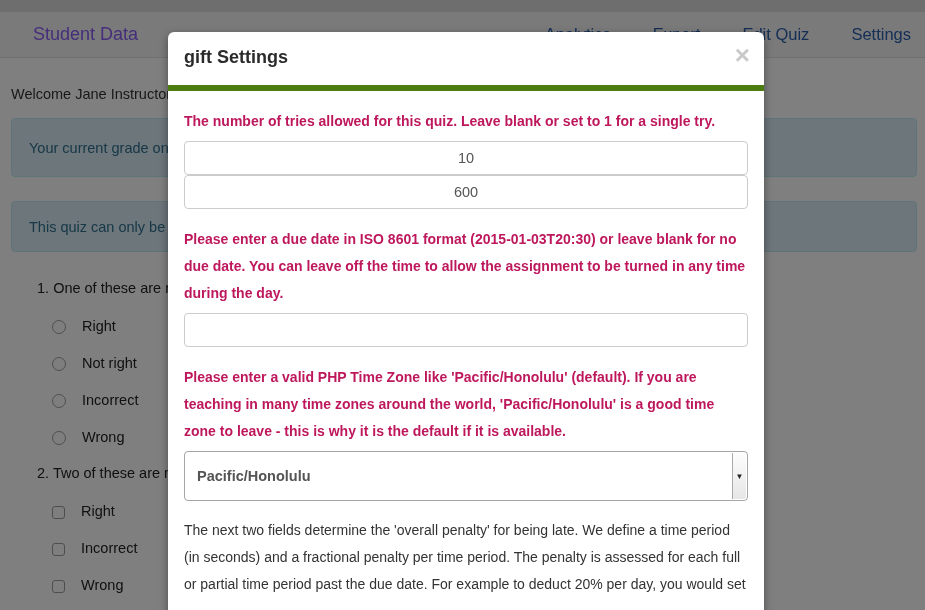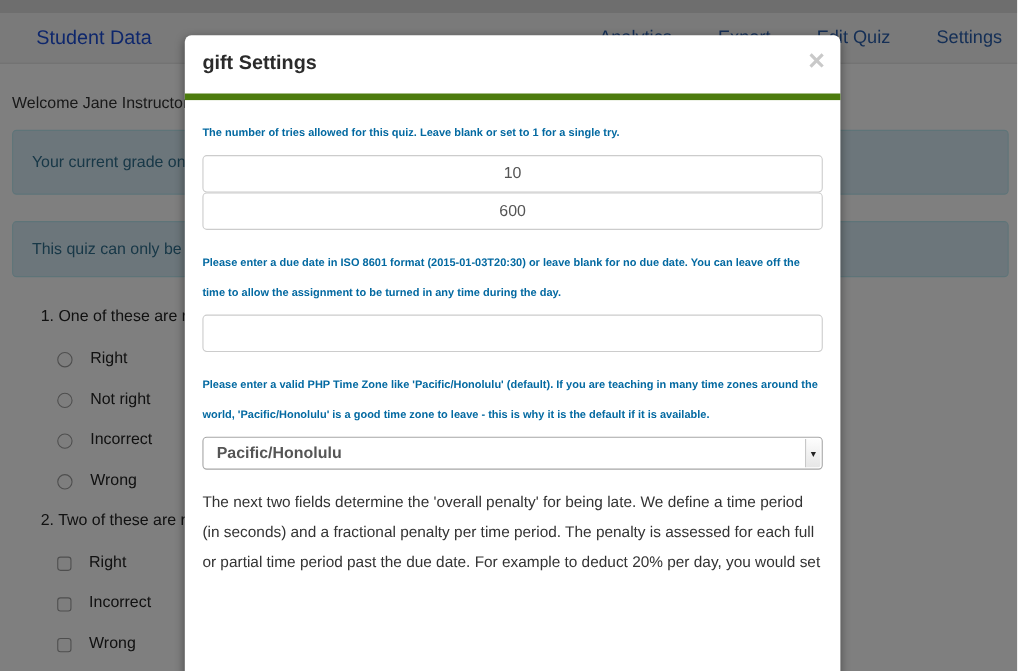--- a/index.html
+++ b/index.html
@@ -3,21 +3,21 @@
 <meta charset="utf-8">
 <style>
   * { margin:0; padding:0; box-sizing:border-box; }
   body { font-family:"Liberation Sans", sans-serif; }
   .stage { position:relative; width:925px; height:610px; overflow:hidden; background:#fff; }
 
   
   .top-strip { position:absolute; top:0; left:0; right:0; height:12px; background:#dcdcdc; }
   .navbar { position:absolute; top:12px; left:0; right:0; height:46px; background:#f4f4f4;
             border-bottom:1px solid #e2e2e2; display:flex; align-items:center; }
-  .brand { margin-left:33px; font-size:18px; color:#1d4ed8; cursor:pointer; }
+  .brand { margin-left:33px; font-size:18px; color:#8b5cf6; cursor:pointer; }
   .nav-links { margin-left:auto; margin-right:14px; display:flex; gap:42px; }
   .nav-link { font-size:16.5px; color:#2a5fad; cursor:pointer; }
 
   .welcome { position:absolute; left:11px; top:86px; font-size:14.5px; color:#333; }
 
   .alert { position:absolute; left:11px; width:906px; background:#d9edf7; border:1px solid #bce8f1;
            border-radius:4px; color:#31708f; font-size:14.5px; display:flex; align-items:center;
            padding-left:17px; }
   .alert-1 { top:118px; height:59px; }
   .alert-2 { top:201px; height:51px; }
@@ -31,24 +31,24 @@
 
   
   .backdrop { position:absolute; inset:0; background:rgba(0,0,0,0.5); }
   .modal { position:absolute; left:168px; top:32px; width:596px; min-height:600px; background:#fff;
            border-radius:6px; box-shadow:0 3px 9px rgba(0,0,0,0.4); }
   .modal-header { position:relative; padding:15px 16px 17px; border-bottom:6px solid #4d7c0f; }
   .modal-title { font-size:18px; font-weight:bold; color:#2b2b2b; }
   .modal-close { position:absolute; right:14px; top:10px; font-size:26px; font-weight:bold;
                  color:#c9c9c9; line-height:1; cursor:pointer; }
   .modal-body { padding:0 16px 24px; }
-  .field-label { font-size:10px; font-weight:bold; color:#0369a1; line-height:27px; margin:17px 0 6px; }
+  .field-label { font-size:14px; font-weight:bold; color:#be185d; line-height:27px; margin:17px 0 6px; }
   .text-input { display:block; width:100%; height:34px; border:1px solid #ccc; border-radius:4px;
                 padding:0 12px; font-size:14.5px; color:#555; font-family:inherit; background:#fff; outline:none;text-align:center; }
-  .select { position:relative; height:30px; border:1px solid #a6a6a6; border-radius:4px; background:#fff;
+  .select { position:relative; height:50px; border:1px solid #a6a6a6; border-radius:4px; background:#fff;
             display:flex; align-items:center; padding-left:12px; font-size:14.5px; font-weight:bold;
             color:#555; cursor:pointer; }
   .select-btn { position:absolute; right:1px; top:1px; bottom:1px; width:14px; border-left:1px solid #aaa;
                 border-radius:0 3px 3px 0; background:linear-gradient(#fdfdfd,#e6e6e6);
                 display:flex; align-items:center; justify-content:center; }
   .select-arrow { font-size:8px; color:#222; }
   .note { font-size:14px; color:#333; line-height:27px; margin-top:16px; }
 </style>
 </head>
 <body>

